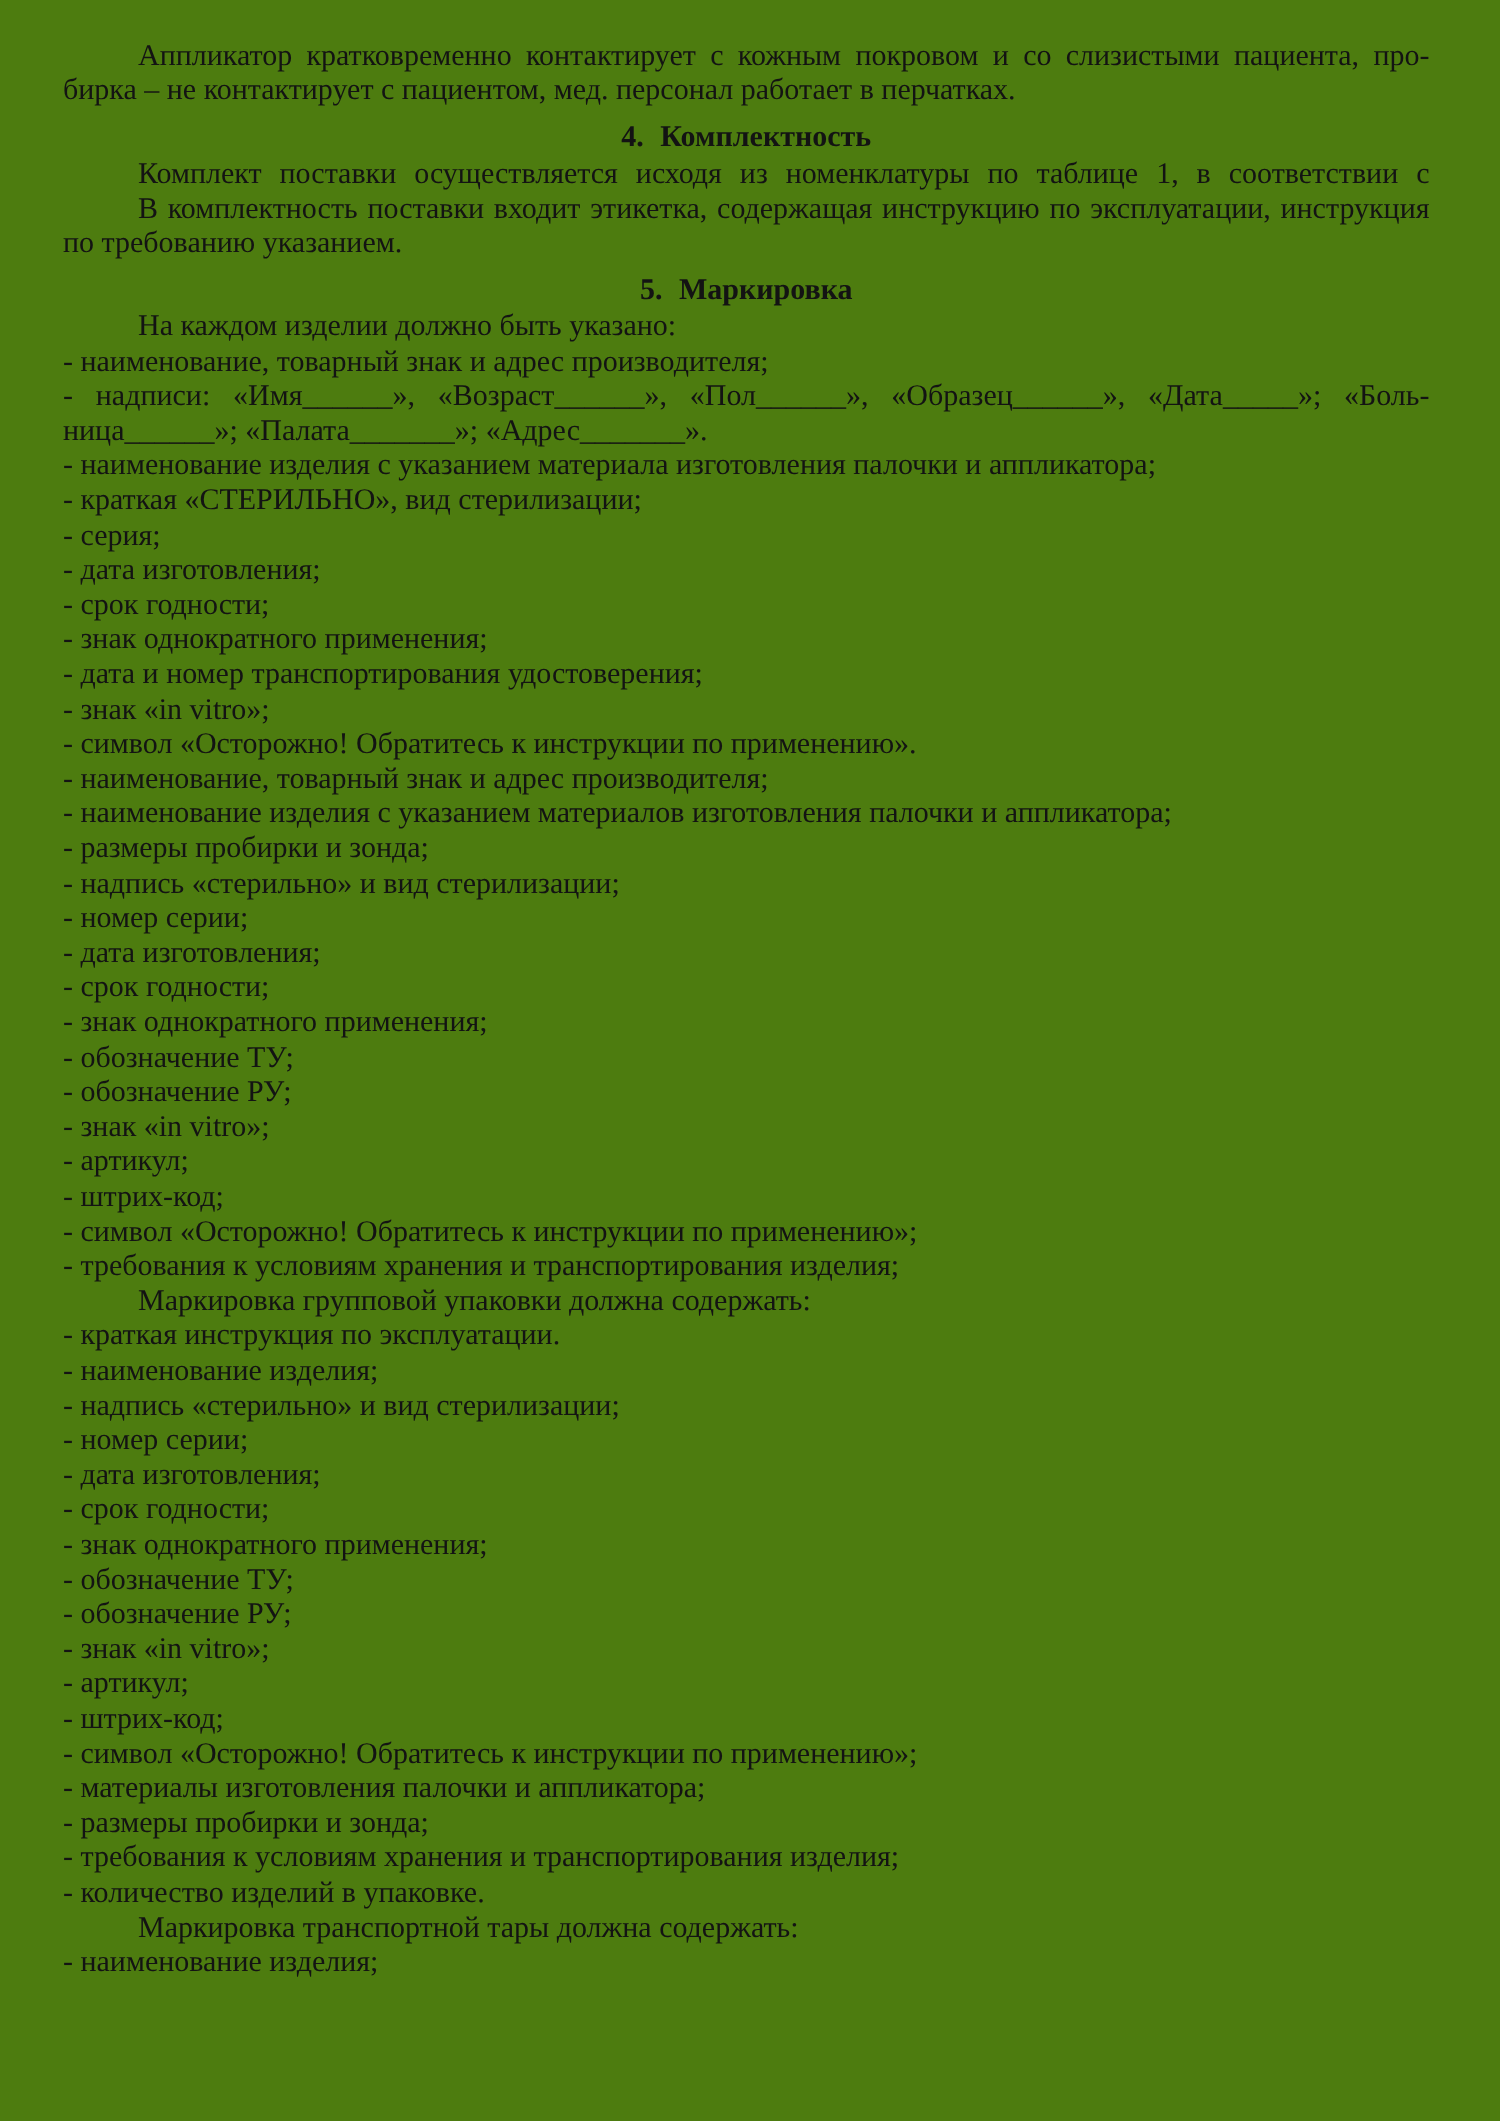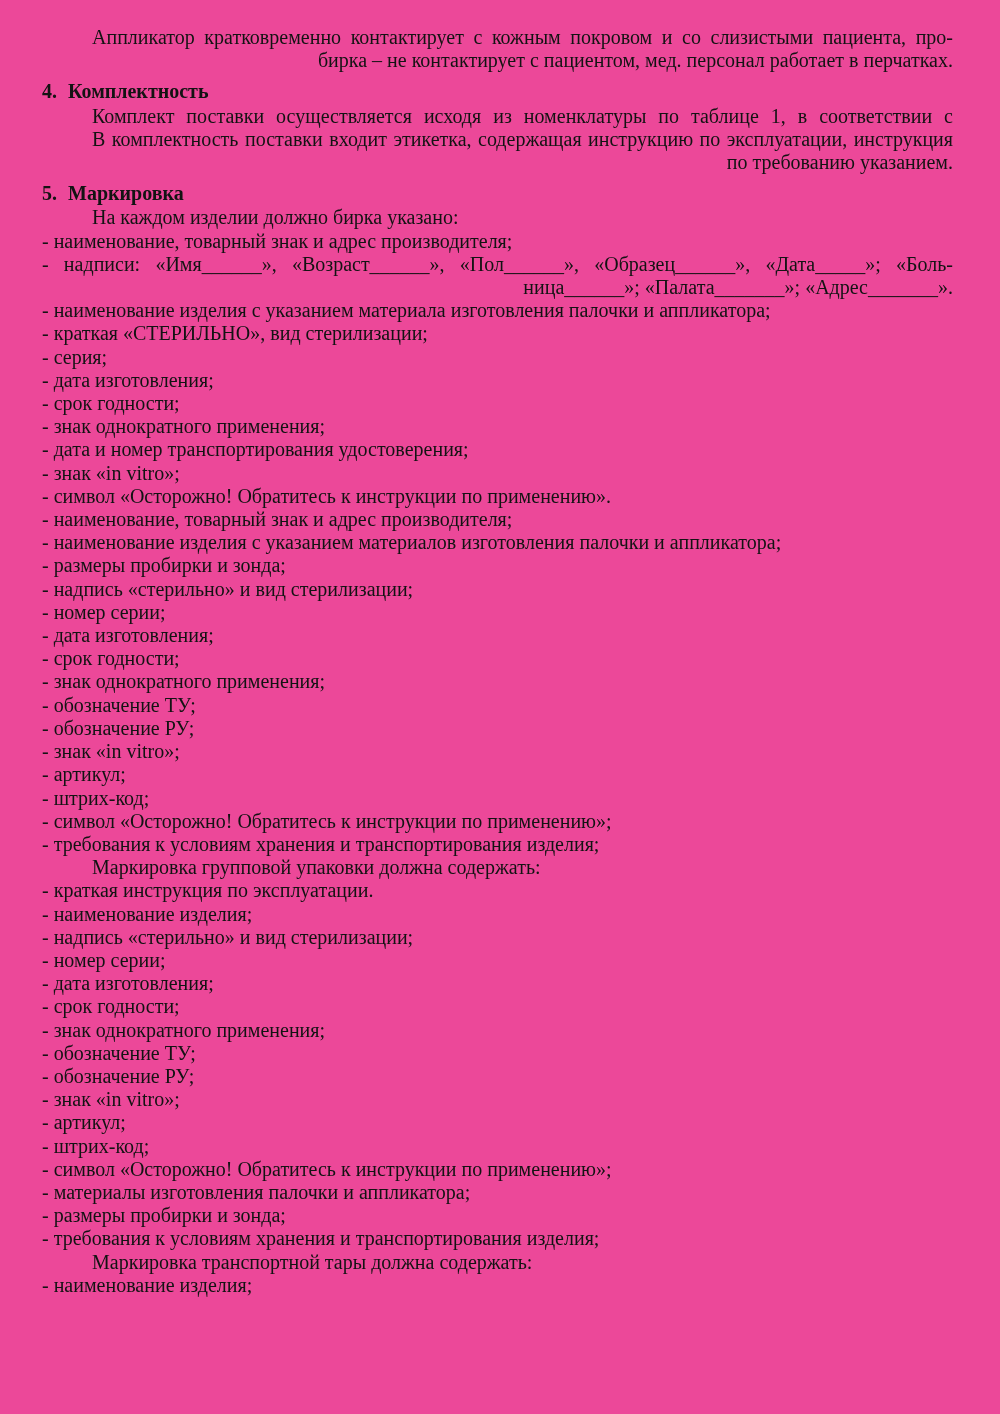--- a/index.html
+++ b/index.html
@@ -7,63 +7,64 @@
     padding: 0;
     background: #ffffff;
     width: 1000px;
     height: 1414px;
     overflow: hidden;
   }
   .page {
     box-sizing: border-box;
     width: 1000px;
     height: 1414px;
-    background: #ec4899;
+    background: #4d7c0f;
     padding: 26px 47px 0 42px;
     font-family: "Liberation Serif", "DejaVu Serif", serif;
     font-size: 20px;
     line-height: 23.2px;
     color: #131313;
     text-align: justify;
   }
   .block { margin: 0; }
   .heading {
+    text-align: center;
     font-weight: bold;
     margin: 8px 0 1px 0;
   }
   .hnum { margin-right: 0.55em; }
   .ind-p { text-indent: 50px; }
   .li { text-indent: 0; }
   .line { display: block; }
   .jfull {
     text-align: justify;
     text-align-last: justify;
   }
-  .jlast { text-align: right; }
+  .jlast { text-align: left; }
   .ind { text-indent: 50px; }
 </style>
 </head>
 <body>
 
 <div class="page">
   <div class="doc" id="doc">
       <div class="block">
         <span class="line jfull ind">Аппликатор кратковременно контактирует с кожным покровом и со слизистыми пациента, про-</span>
         <span class="line jlast">бирка – не контактирует с пациентом, мед. персонал работает в перчатках.</span>
       </div>
       <div class="heading"><span class="hnum">4.</span><span>Комплектность</span></div>
       <div class="block">
         <span class="line jfull ind">Комплект поставки осуществляется исходя из номенклатуры по таблице 1, в соответствии с</span>
       </div>
       <div class="block">
         <span class="line jfull ind">В комплектность поставки входит этикетка, содержащая инструкцию по эксплуатации, инструкция</span>
         <span class="line jlast">по требованию указанием.</span>
       </div>
       <div class="heading"><span class="hnum">5.</span><span>Маркировка</span></div>
-      <div class="block ind-p">На каждом изделии должно бирка указано:</div>
+      <div class="block ind-p">На каждом изделии должно быть указано:</div>
       <div class="block li">- наименование, товарный знак и адрес производителя;</div>
       <div class="block">
         <span class="line jfull">- надписи: «Имя______», «Возраст______», «Пол______», «Образец______», «Дата_____»; «Боль-</span>
         <span class="line jlast">ница______»; «Палата_______»; «Адрес_______».</span>
       </div>
       <div class="block li">- наименование изделия с указанием материала изготовления палочки и аппликатора;</div>
       <div class="block li">- краткая «СТЕРИЛЬНО», вид стерилизации;</div>
       <div class="block li">- серия;</div>
       <div class="block li">- дата изготовления;</div>
       <div class="block li">- срок годности;</div>
@@ -96,16 +97,17 @@
       <div class="block li">- знак однократного применения;</div>
       <div class="block li">- обозначение ТУ;</div>
       <div class="block li">- обозначение РУ;</div>
       <div class="block li">- знак «in vitro»;</div>
       <div class="block li">- артикул;</div>
       <div class="block li">- штрих-код;</div>
       <div class="block li">- символ «Осторожно! Обратитесь к инструкции по применению»;</div>
       <div class="block li">- материалы изготовления палочки и аппликатора;</div>
       <div class="block li">- размеры пробирки и зонда;</div>
       <div class="block li">- требования к условиям хранения и транспортирования изделия;</div>
+      <div class="block li">- количество изделий в упаковке.</div>
       <div class="block ind-p">Маркировка транспортной тары должна содержать:</div>
       <div class="block li">- наименование изделия;</div>
     </div>
 </div>
 
 </body></html>

